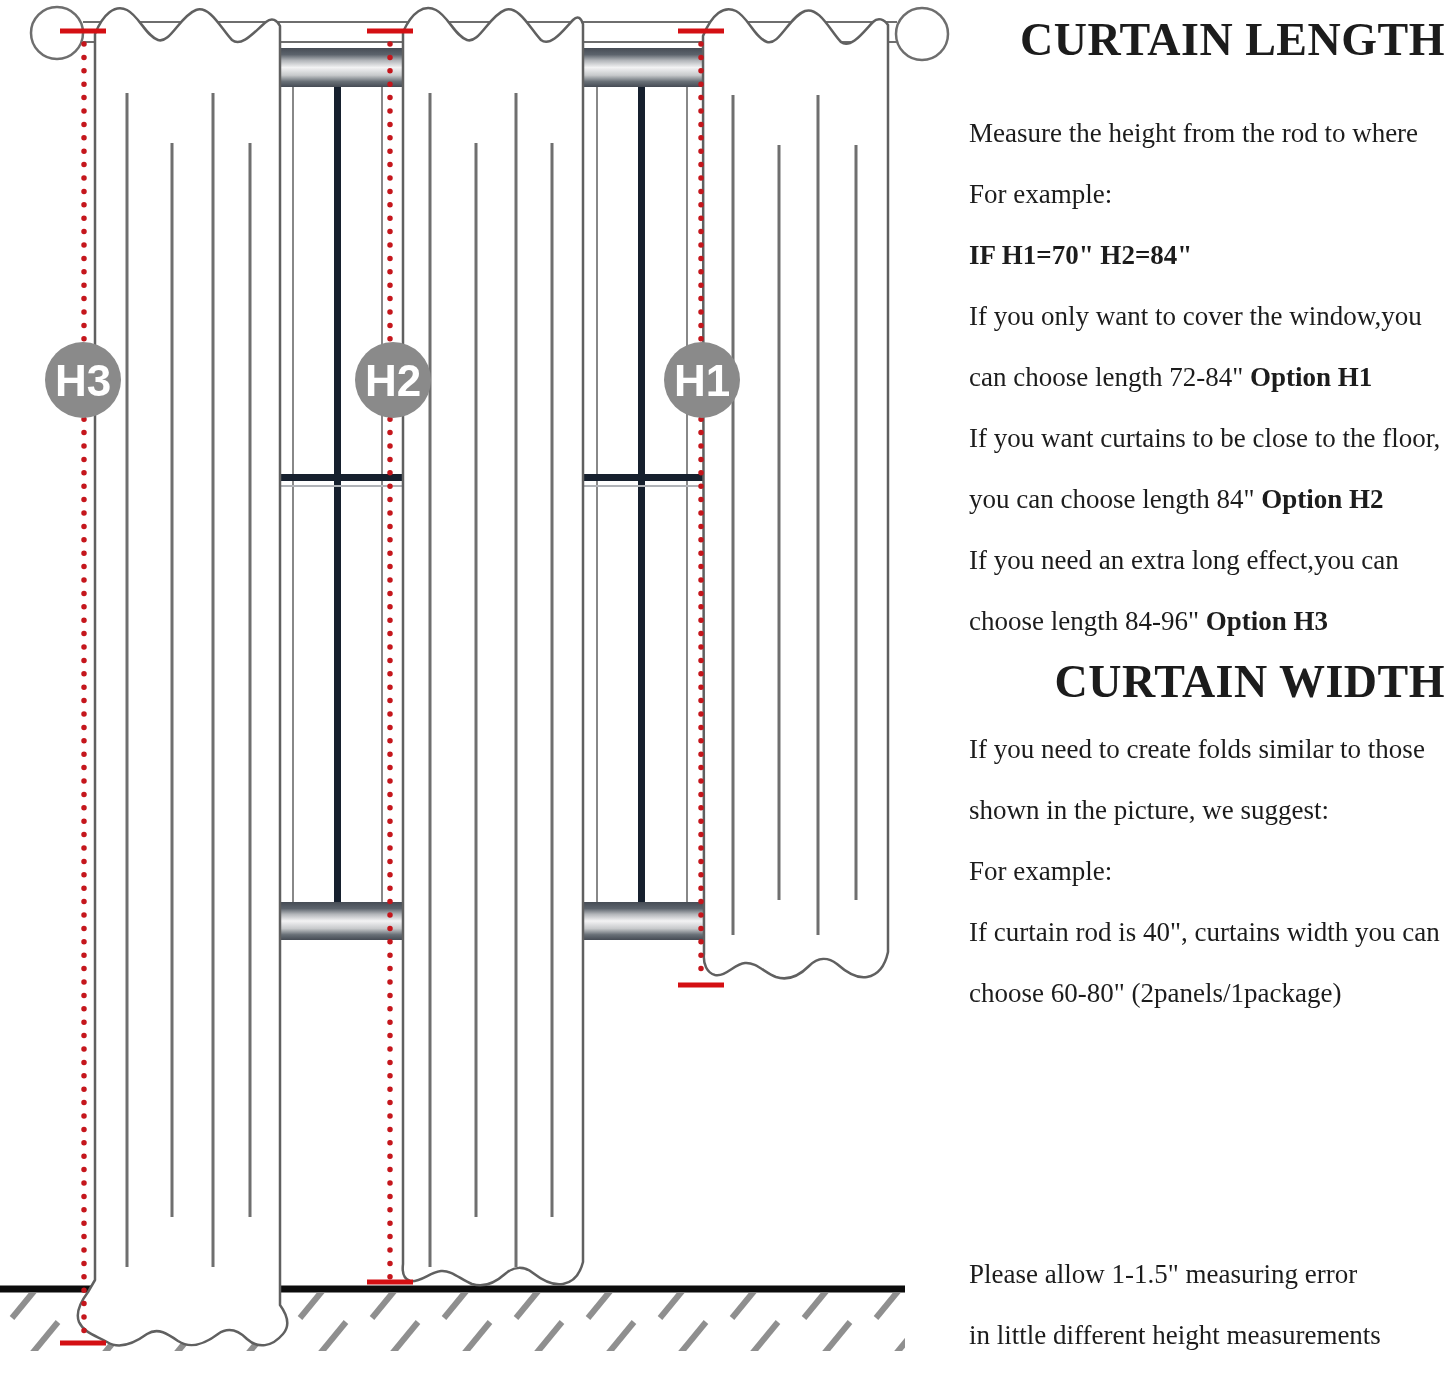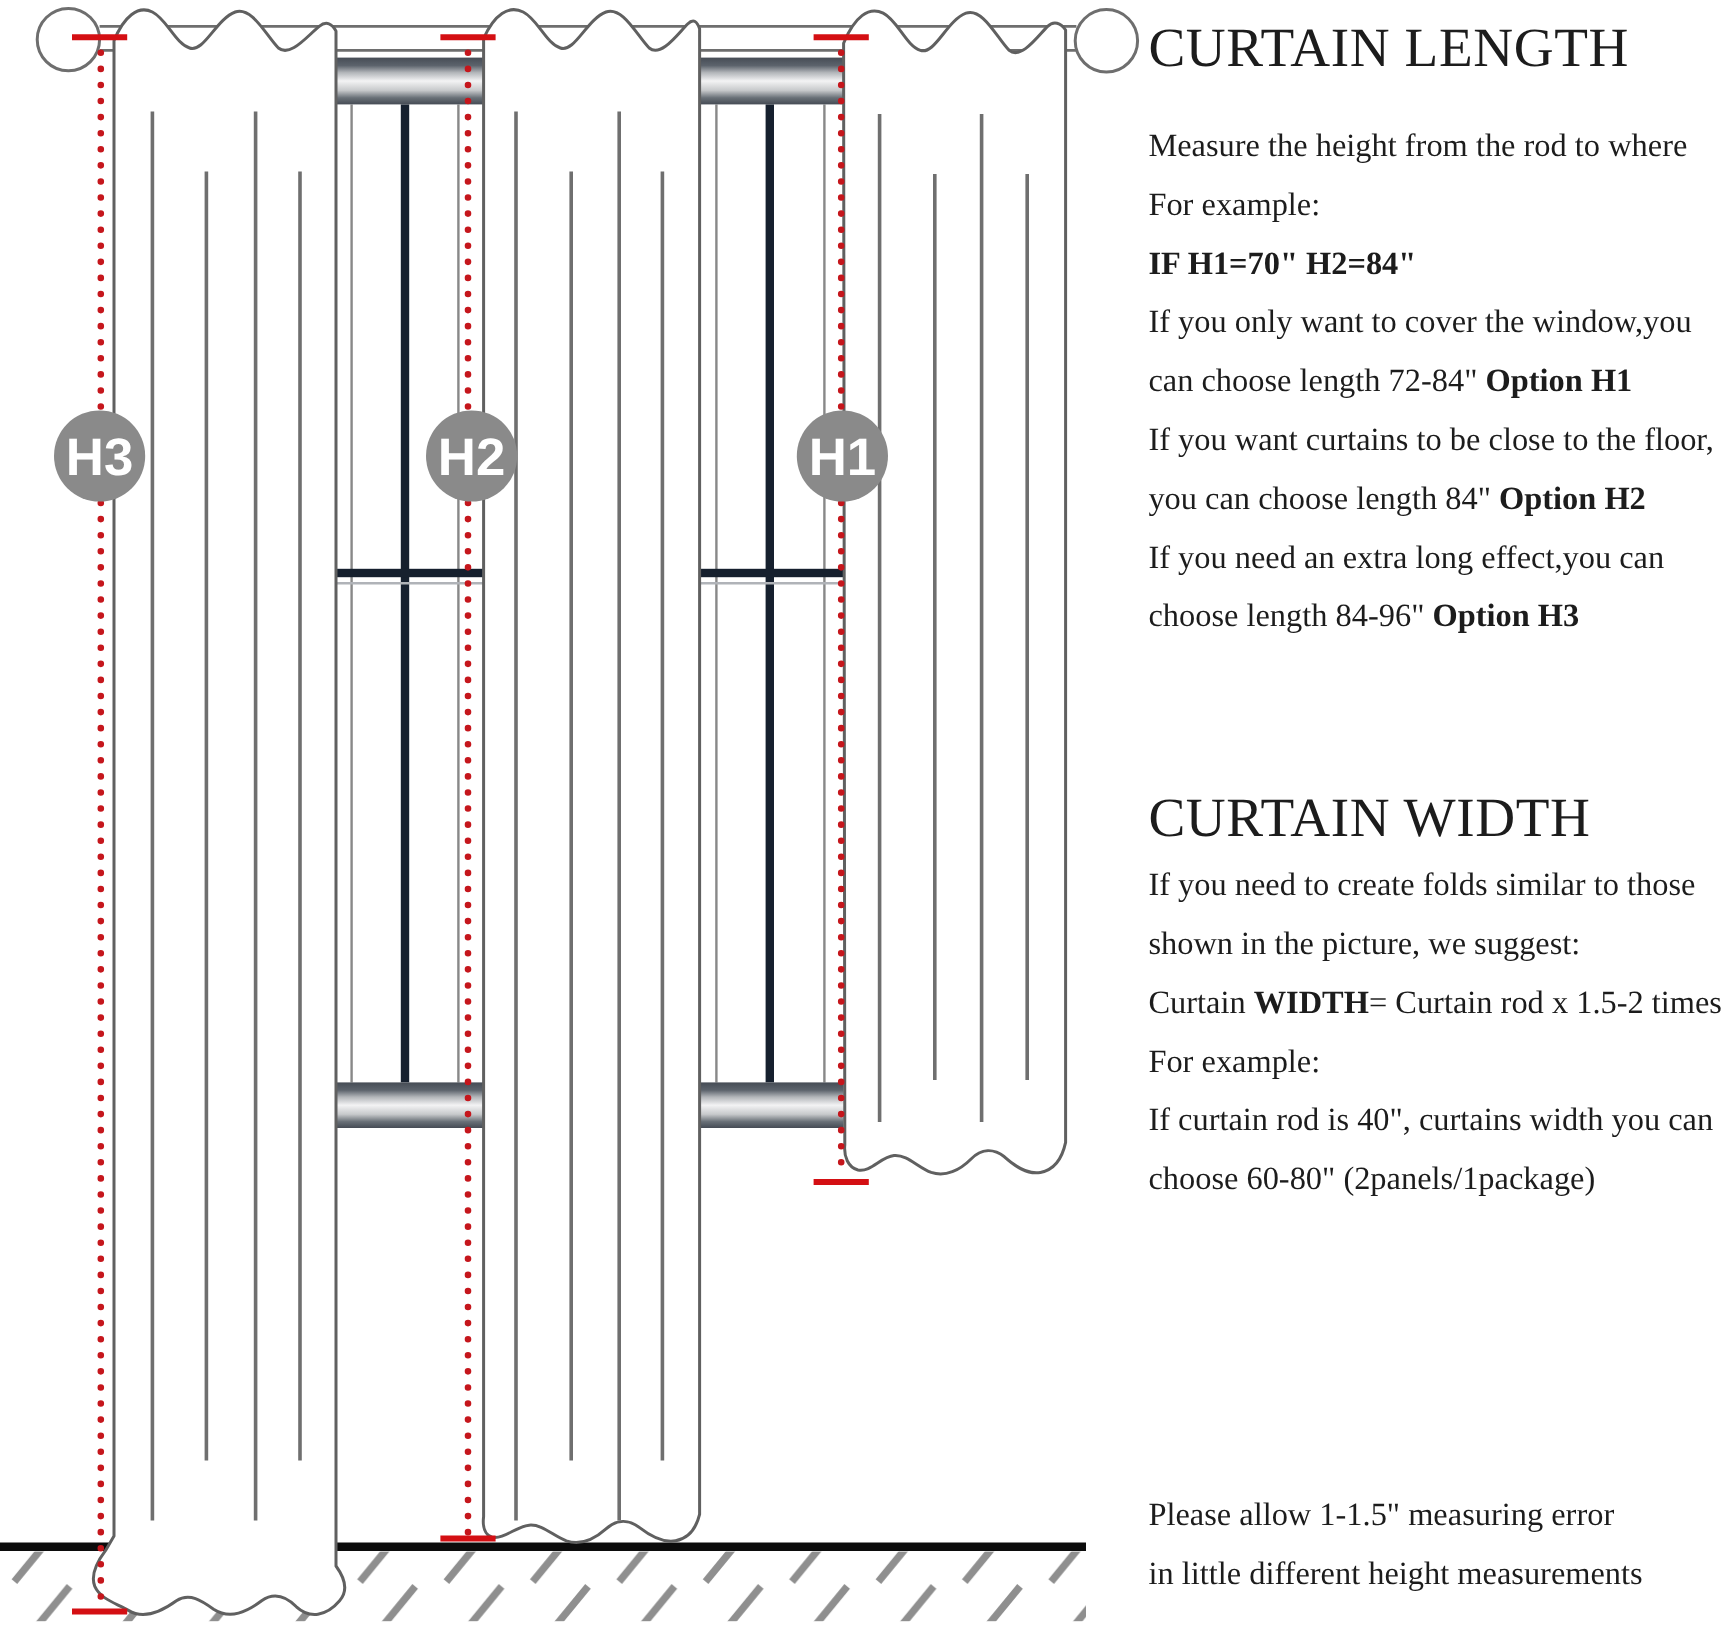--- a/index.html
+++ b/index.html
@@ -1,21 +1,21 @@
 <!DOCTYPE html>
 <html><head>
 <meta charset="utf-8">
 <style>
   html,body{margin:0;padding:0;background:#ffffff;}
   #canvas{position:relative;width:1445px;height:1375px;background:#ffffff;overflow:hidden;
           font-family:"Liberation Serif","DejaVu Serif",serif;color:#1c1c1c;}
   #art{position:absolute;left:0;top:0;}
   .txtcol{position:absolute;left:957px;width:488px;}
-  .hd{font-weight:normal;font-size:46px;line-height:52px;letter-spacing:0.5px;white-space:nowrap;}
-  .tline{margin:0;font-size:27px;line-height:49px;white-space:nowrap;}
+  .hd{font-weight:bold;font-size:46px;line-height:52px;letter-spacing:0.5px;white-space:nowrap;text-align:right;}
+  .tline{margin:12px;font-size:27px;line-height:49px;white-space:nowrap;}
   .tline b{font-weight:bold;}
 </style>
 </head>
 <body>
 
 <div id="canvas">
 
   <svg id="art" width="950" height="1375" viewBox="0 0 950 1375">
     <defs>
       <linearGradient id="metalV" x1="0" y1="0" x2="0" y2="1">
@@ -160,21 +160,20 @@
       <p class="tline"><span>If you need an extra long effect,you can</span></p>
       <p class="tline"><span>choose length 84-96" </span><b>Option H3</b></p>
     </div>
 
   <div class="txtcol" style="top:656px;">
     <div class="hd">CURTAIN WIDTH</div>
   </div>
   <div class="txtcol" style="top:713px;">
       <p class="tline"><span>If you need to create folds similar to those</span></p>
       <p class="tline"><span>shown in the picture, we suggest:</span></p>
-      <p class="tline"><span>Curtain </span><b>WIDTH</b><span>= Curtain rod x 1.5-2 times</span></p>
       <p class="tline"><span>For example:</span></p>
       <p class="tline"><span>If curtain rod is 40", curtains width you can</span></p>
       <p class="tline"><span>choose 60-80" (2panels/1package)</span></p>
     </div>
 
   <div class="txtcol" style="top:1238px;">
       <p class="tline"><span>Please allow 1-1.5" measuring error</span></p>
       <p class="tline"><span>in little different height measurements</span></p>
     </div>
 

